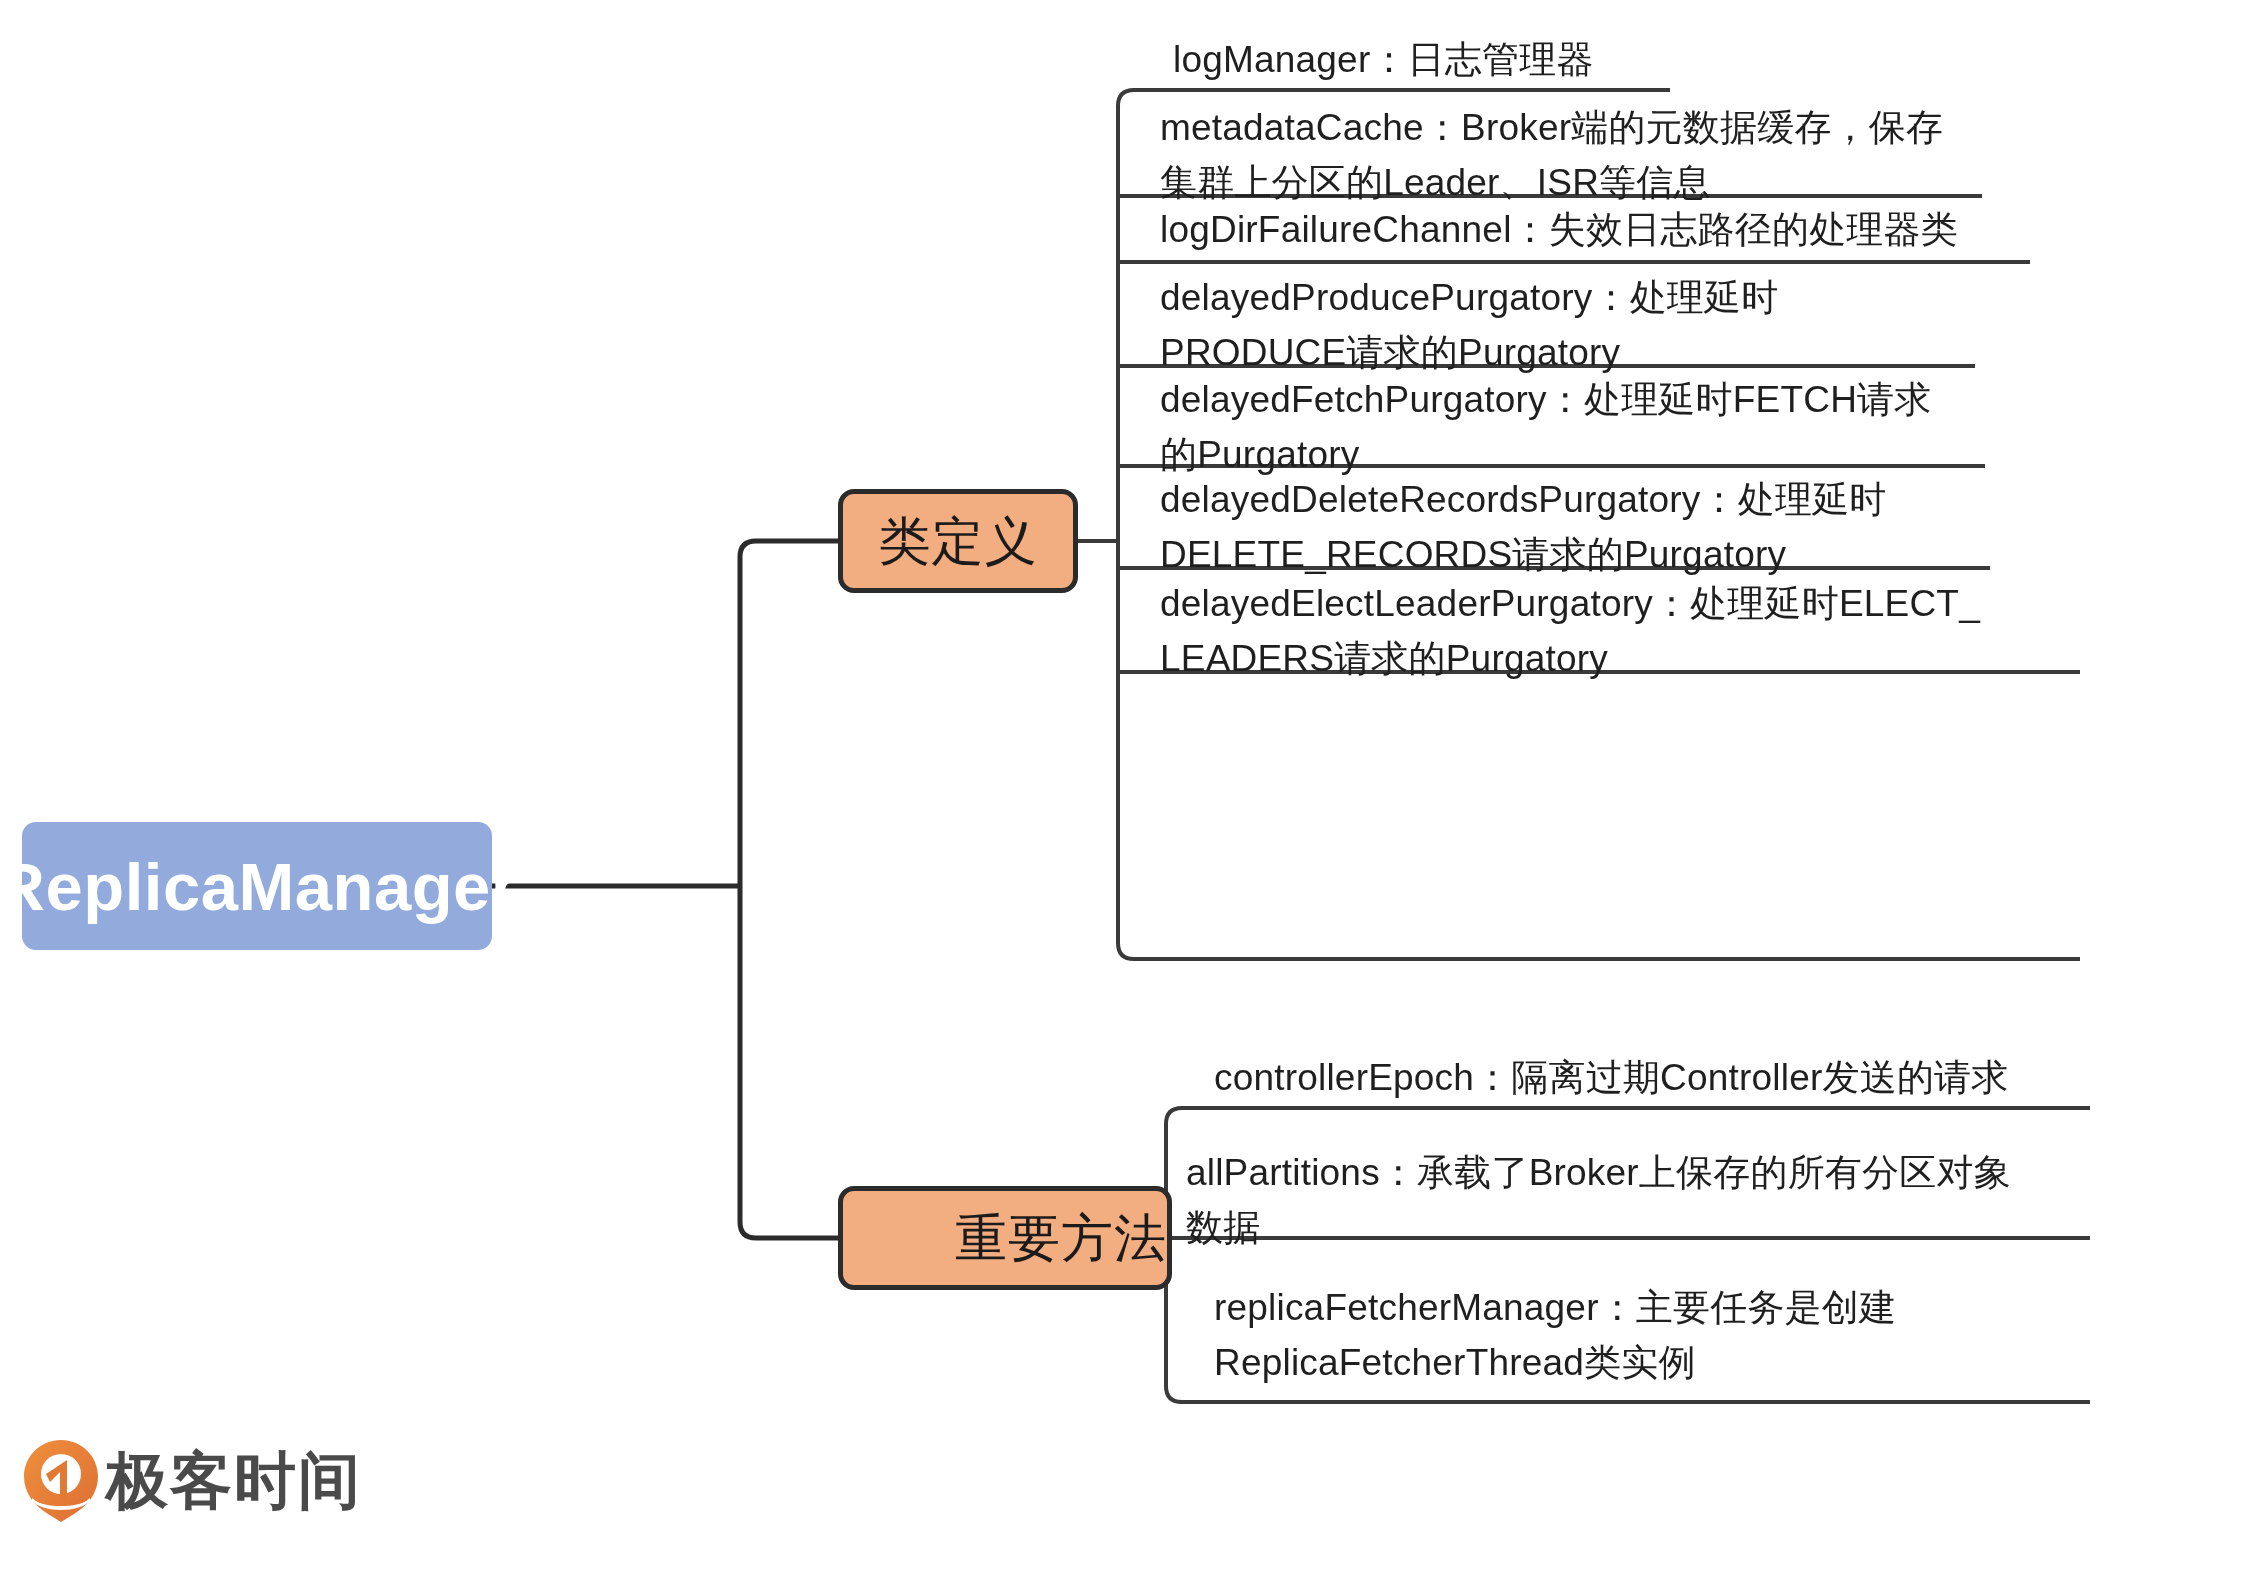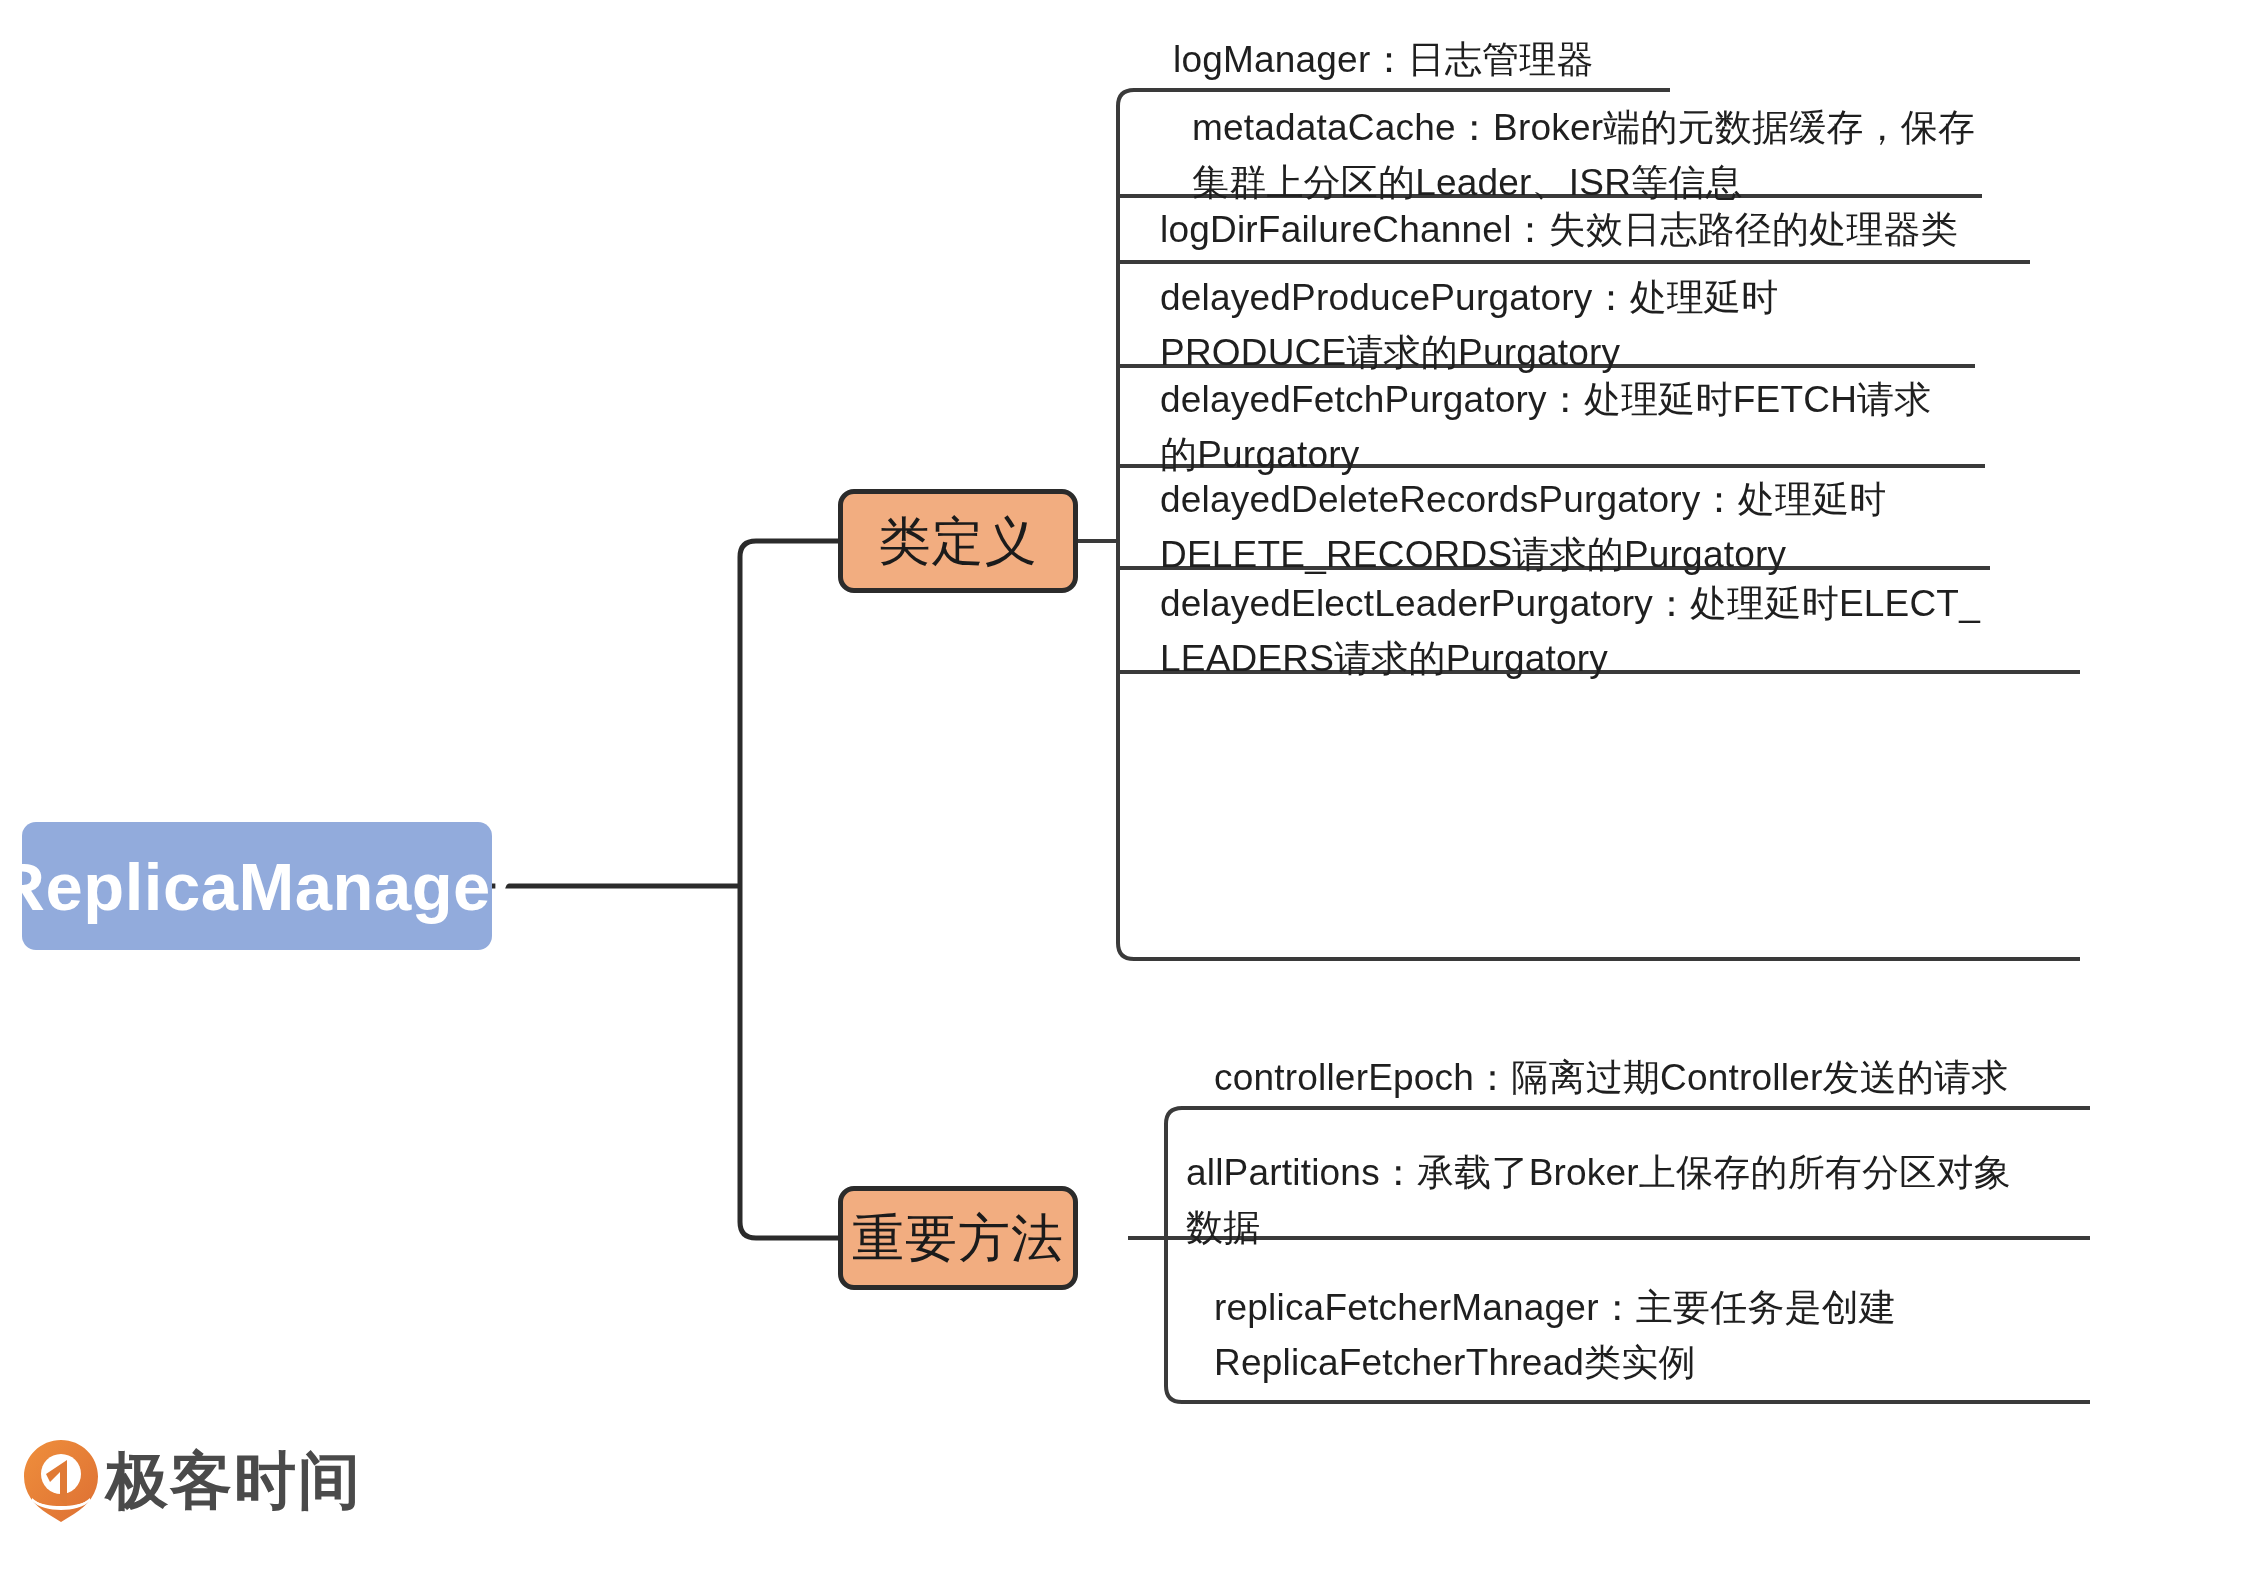--- a/index.html
+++ b/index.html
@@ -87,22 +87,23 @@
   }
   #branch-0 {
     left: 838px;
     top: 489px;
     width: 240px;
     height: 104px;
   }
   #branch-1 {
     left: 838px;
     top: 1186px;
-    width: 240px;
+    width: 334px;
     height: 104px;
+    justify-content: flex-end;
   }
 
   
   .leaf {
     position: absolute;
     color: #1f1f1f;
     font-size: 37px;
     line-height: 55px;
     letter-spacing: 0.2px;
     white-space: pre-line;
@@ -173,21 +174,21 @@
   <div id="branch-0" class="branch-node">
     <span class="branch-label">类定义</span>
   </div>
 
   <div id="branch-1" class="branch-node">
     <span class="branch-label">重要方法</span>
   </div>
 
   <div class="leaf" style="left:1160px; top:32px; width:1000px;margin-left:13px;">logManager：日志管理器</div>
 
-  <div class="leaf" style="left:1160px; top:100px; width:960px;margin-left:32px;">metadataCache：Broker端的元数据缓存，保存
+  <div class="leaf" style="left:1160px; top:100px; width:960px;">metadataCache：Broker端的元数据缓存，保存
 集群上分区的Leader、ISR等信息</div>
 
   <div class="leaf" style="left:1160px; top:202px; width:1000px;">logDirFailureChannel：失效日志路径的处理器类</div>
 
   <div class="leaf" style="left:1160px; top:270px; width:960px;">delayedProducePurgatory：处理延时
 PRODUCE请求的Purgatory</div>
 
   <div class="leaf" style="left:1160px; top:372px; width:960px;">delayedFetchPurgatory：处理延时FETCH请求
 的Purgatory</div>
 

